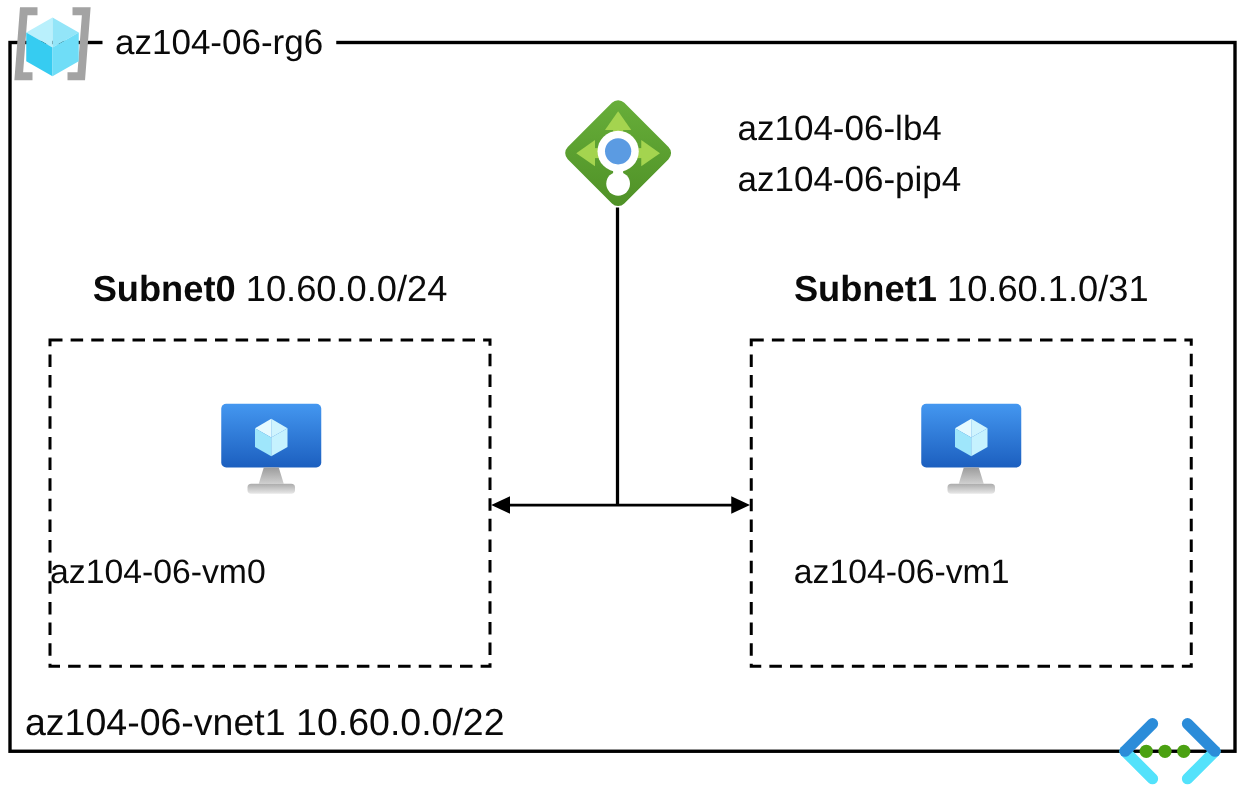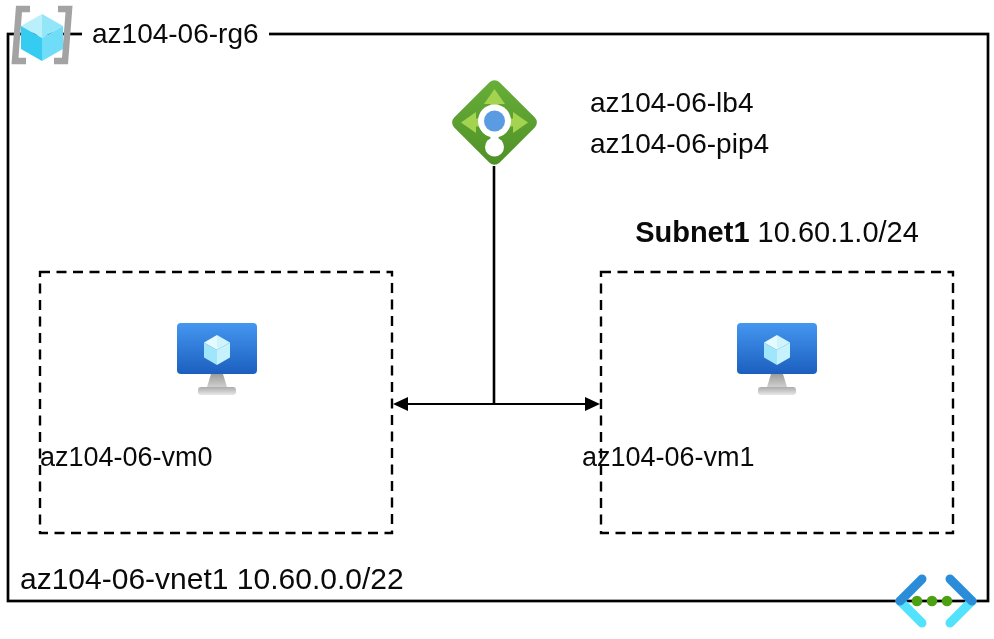--- a/index.html
+++ b/index.html
@@ -141,29 +141,33 @@
     </g>
   </svg>
 
   <div class="abs rg-label">
     <span>az104-06-rg6</span>
   </div>
 
   <div class="abs lb-label" style="top:86px">az104-06-lb4</div>
   <div class="abs lb-label" style="top:127px">az104-06-pip4</div>
 
+  <div class="abs subnet-header" style="left:40px">
+    <span class="sn">Subnet0</span>
+    <span>10.60.0.0/24</span>
+  </div>
   <div class="abs subnet-header" style="left:601px">
     <span class="sn">Subnet1</span>
-    <span>10.60.1.0/24</span>
+    <span>10.60.1.0/31</span>
   </div>
 
   <div class="abs vm-label" style="left:40px">
     <div>az104-06-vm0</div>
   </div>
-  <div class="abs vm-label" style="left:582px">
+  <div class="abs vm-label" style="left:635px">
     <div>az104-06-vm1</div>
   </div>
 
   <div class="abs vnet-label">
     <span>az104-06-vnet1</span>
     <span>10.60.0.0/22</span>
   </div>
 
 </div>
 

